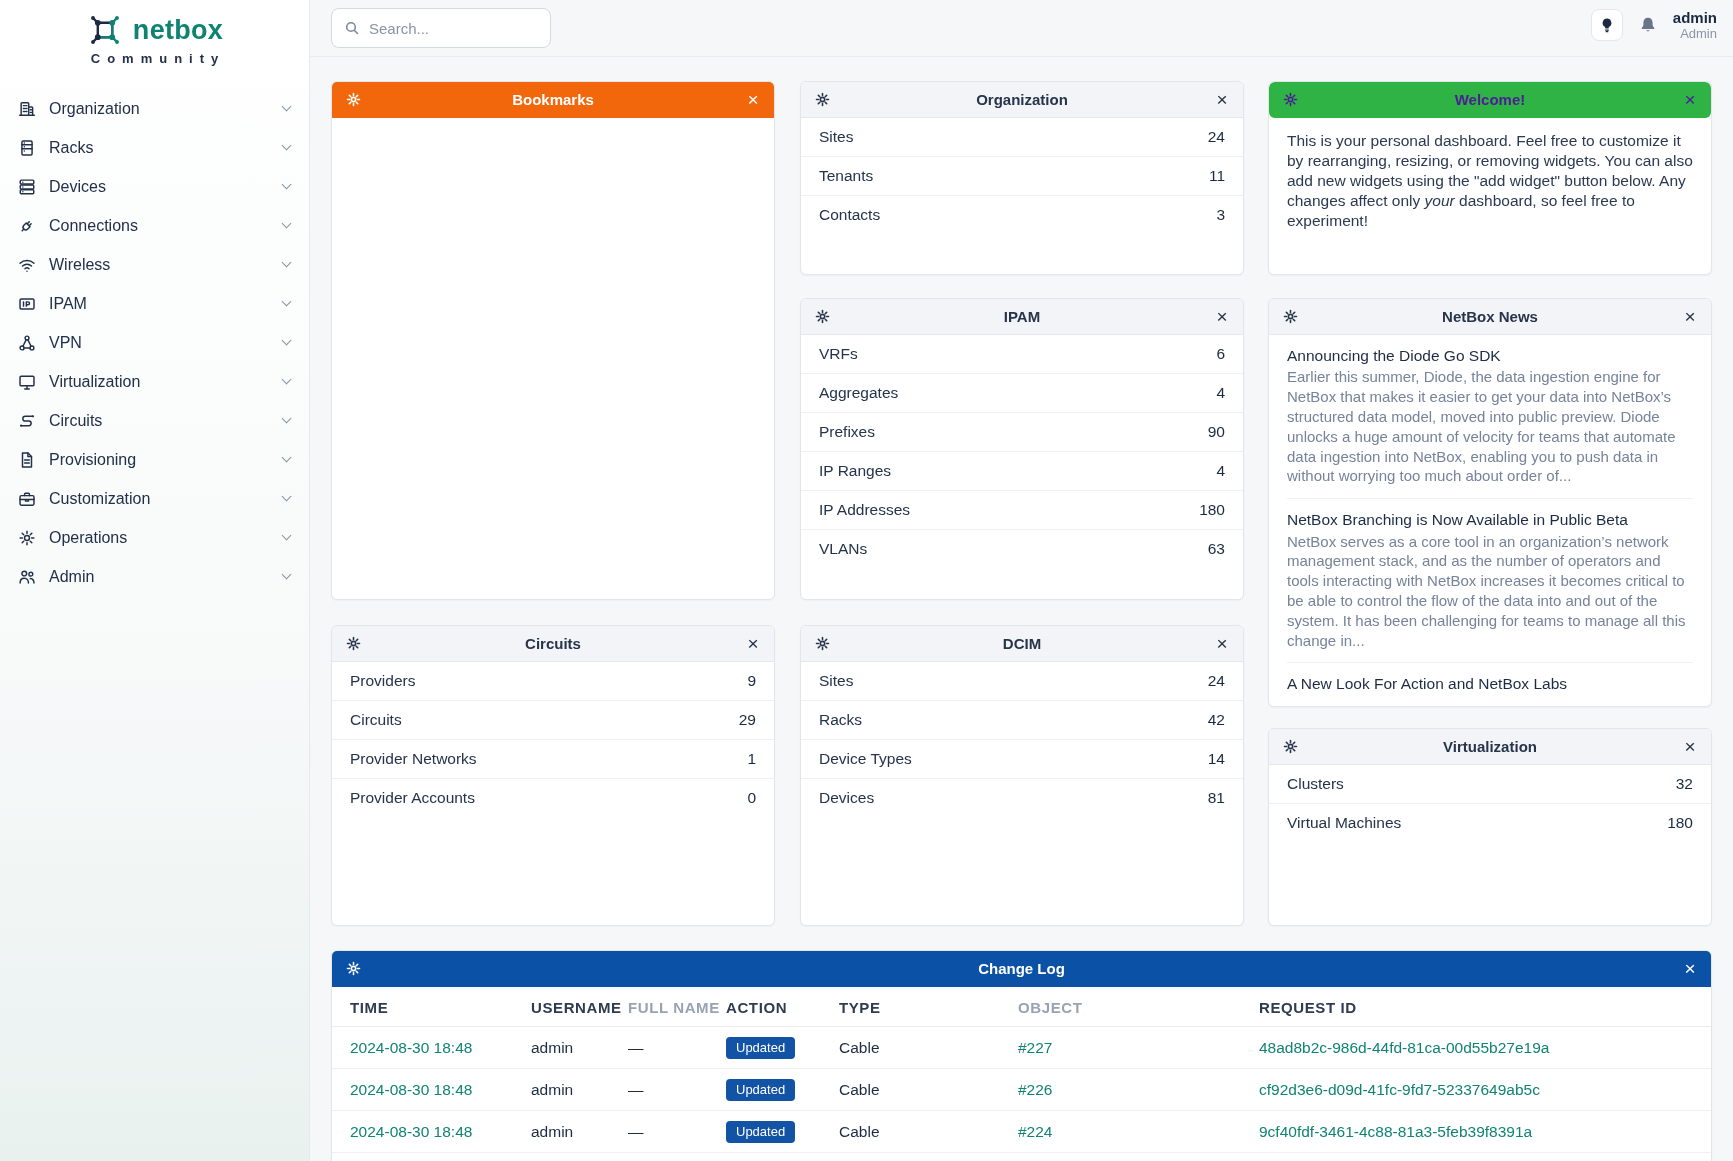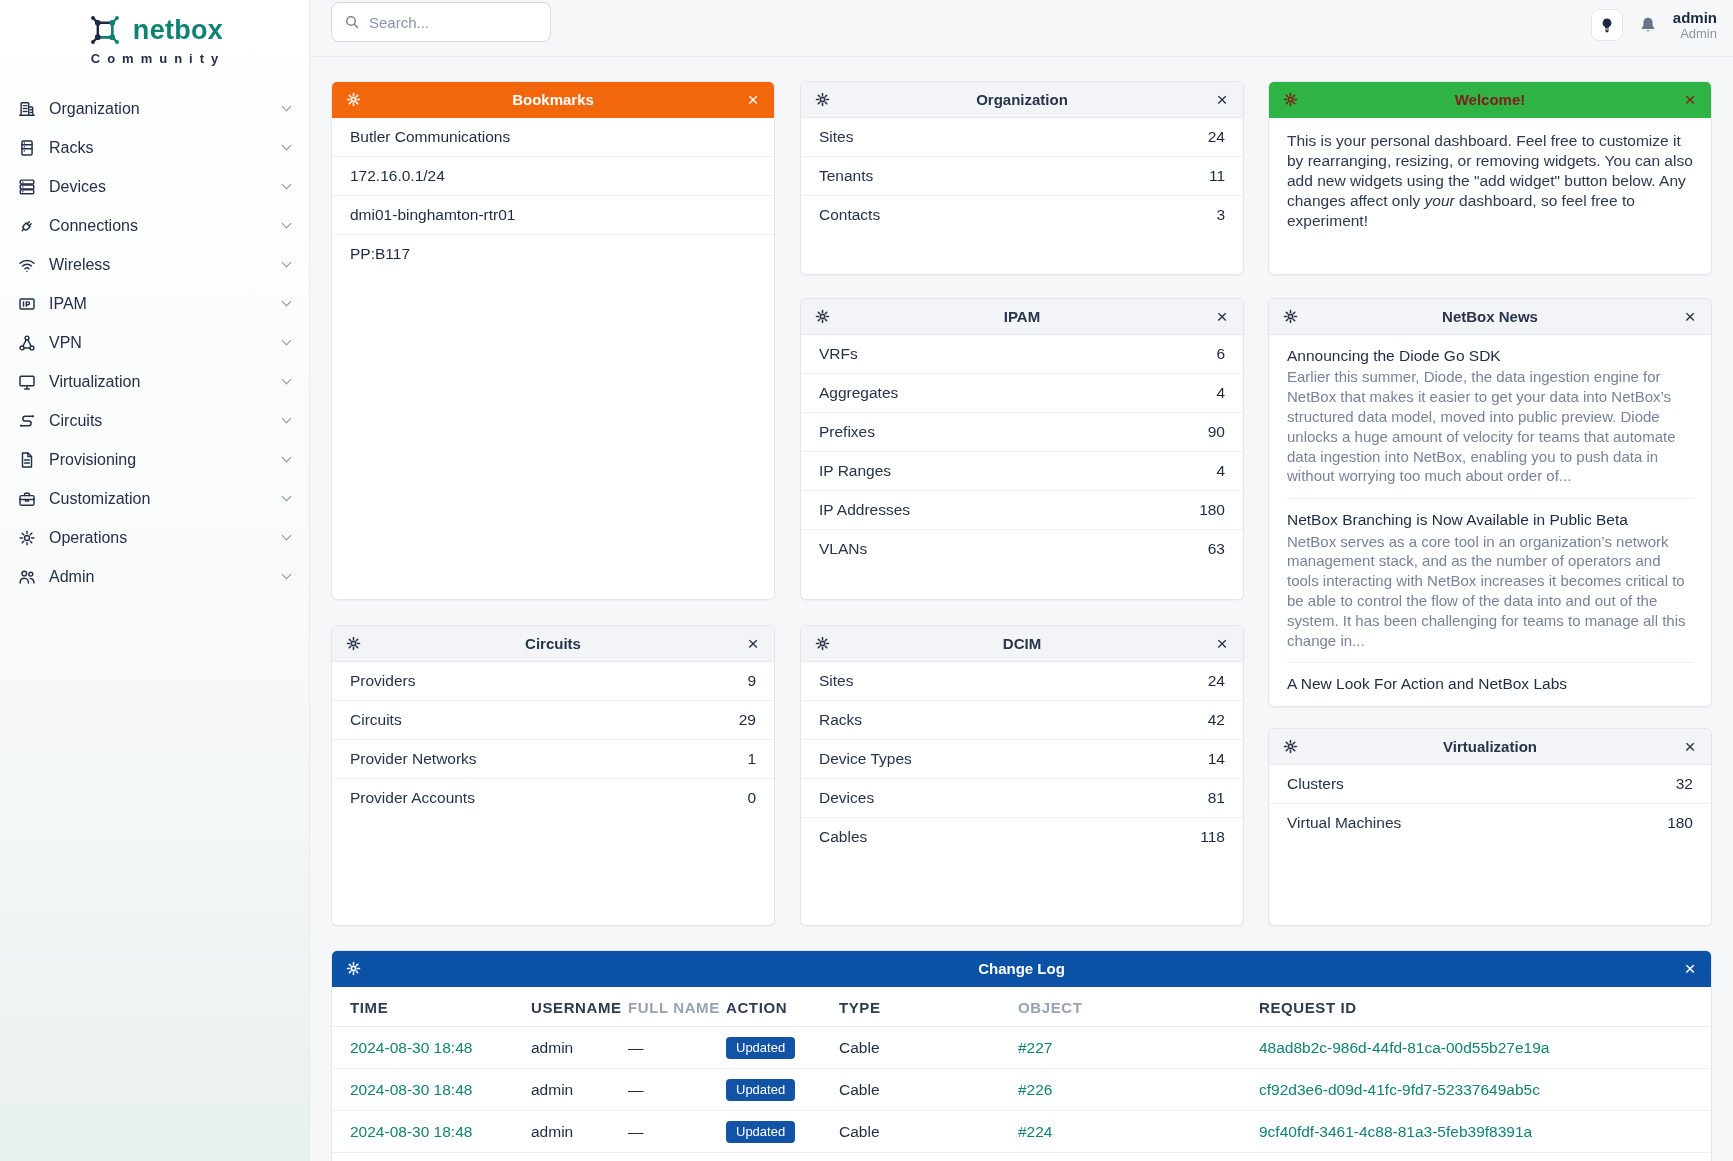--- a/index.html
+++ b/index.html
@@ -20,40 +20,40 @@
   .brand-name { font-size:27px; font-weight:700; color:#0e8273; letter-spacing:.3px; }
   .brand-sub { text-align:center; font-size:13px; letter-spacing:7px; color:#22304a; margin-top:3px; padding-left:7px; font-weight:700; }
   .nav { margin-top:23px; }
   .nav-item { display:flex; align-items:center; height:39px; padding:0 19px 0 18px; font-size:16px; color:#22304a; cursor:pointer; }
   .nav-item .nicon { width:18px; height:18px; margin-right:13px; flex:none; color:#22304a; }
   .nav-item .nicon svg { width:18px; height:18px; display:block; }
   .nav-item .nlabel { flex:1; }
   .chev { width:7px; height:7px; border-right:1.6px solid #8793a5; border-bottom:1.6px solid #8793a5; transform:rotate(45deg); margin-top:-4px; flex:none; }
   
   .topbar { position:absolute; left:310px; top:0; right:0; height:57px; border-bottom:1px solid #e9ebef; }
-  .search { position:absolute; left:21px; top:2px; width:220px; height:40px; background:#fff; border:1px solid #d5dae1; border-radius:8px; display:flex; align-items:center; padding:0 12px; gap:9px; }
+  .search { position:absolute; left:21px; top:8px; width:220px; height:40px; background:#fff; border:1px solid #d5dae1; border-radius:8px; display:flex; align-items:center; padding:0 12px; gap:9px; }
   .search svg { width:16px; height:16px; flex:none; }
   .search input { border:none; outline:none; background:transparent; font-family:"Liberation Sans",sans-serif; font-size:15px; color:#22304a; width:100%; }
   .search input::placeholder { color:#8a94a6; }
   .user-cluster { position:absolute; right:16px; top:9px; display:flex; align-items:center; gap:13px; }
   .iconbtn { width:32px; height:32px; background:#fff; border:1px solid #e4e7ec; border-radius:8px; display:flex; align-items:center; justify-content:center; cursor:pointer; }
   .bellbtn { width:24px; height:26px; display:flex; align-items:center; justify-content:center; cursor:pointer; background:none; border:none; }
   .user-text { text-align:right; cursor:pointer; }
   .user-name { font-size:15px; font-weight:700; color:#1b2a41; line-height:16px; }
   .user-role { font-size:13px; color:#8a94a6; line-height:15px; }
   
   .main { position:absolute; left:331px; top:57px; width:1381px; }
   .grid { display:flex; margin-top:24px; }
   .col { width:444px; display:flex; flex-direction:column; }
   .col2 { margin-left:25px; }
   .col3 { margin-left:24px; }
   .card { background:#fff; border:1px solid #e2e5ea; border-radius:6px; box-shadow:0 1px 2px rgba(16,24,40,.04); overflow:hidden; display:flex; flex-direction:column; }
   .chead { height:36px; flex:none; display:flex; align-items:center; padding:8px 9px; background:#f2f4f7; border-bottom:1px solid #e4e7ec; color:#27344a; }
   .chead.orange { background:#f2670c; color:#fff; border-bottom-color:#f2670c; }
-  .chead.green  { background:#2fb344; color:#7f1d1d; border-bottom-color:#2fb344; }
+  .chead.green  { background:#2fb344; color:#4c1d95; border-bottom-color:#2fb344;border-radius:6px; }
   .chead.blue   { background:#0b51a5; color:#fff; border-bottom-color:#0b51a5; }
   .ctitle { flex:1; text-align:center; font-size:15px; font-weight:700; }
   .hbtn { width:24px; height:24px; display:flex; align-items:center; justify-content:center; cursor:pointer; color:inherit; }
   .hbtn svg { width:15px; height:15px; }
   .closebtn::before { content:"×"; font-size:19px; line-height:1; font-weight:400; }
   
   .row { display:flex; justify-content:space-between; align-items:center; padding:9px 18px; font-size:15.5px; line-height:20px; }
   .row + .row, .bk + .bk { border-top:1px solid #eef0f3; }
   .rlabel { color:#25334b; text-decoration:none; cursor:pointer; }
   .rvalue { color:#1b2a41; }
@@ -287,26 +287,20 @@
         <div class="chead orange">
           <span class="hbtn">
               <svg viewBox="0 0 16 16" fill="none" stroke="currentColor" stroke-width="1.7" stroke-linecap="round">
                 <circle cx="8" cy="8" r="2.3"></circle>
                 <path d="M8 1.6v2.1M8 12.3v2.1M1.6 8h2.1M12.3 8h2.1M3.5 3.5L5 5M11 11l1.5 1.5M12.5 3.5L11 5M5 11l-1.5 1.5"></path>
               </svg>
             </span>
           <span class="ctitle">Bookmarks</span>
           <span class="hbtn closebtn"></span>
         </div>
-        <div>
-          <div class="bk">Butler Communications</div>
-          <div class="bk">172.16.0.1/24</div>
-          <div class="bk">dmi01-binghamton-rtr01</div>
-          <div class="bk">PP:B117</div>
-        </div>
       </div>
 
       <div class="card h-circuits">
         <div class="chead">
           <span class="hbtn">
               <svg viewBox="0 0 16 16" fill="none" stroke="currentColor" stroke-width="1.7" stroke-linecap="round">
                 <circle cx="8" cy="8" r="2.3"></circle>
                 <path d="M8 1.6v2.1M8 12.3v2.1M1.6 8h2.1M12.3 8h2.1M3.5 3.5L5 5M11 11l1.5 1.5M12.5 3.5L11 5M5 11l-1.5 1.5"></path>
               </svg>
             </span>
@@ -414,24 +408,20 @@
             <a class="rlabel">Racks</a>
             <span class="rvalue">42</span>
           </div>
         <div class="row">
             <a class="rlabel">Device Types</a>
             <span class="rvalue">14</span>
           </div>
         <div class="row">
             <a class="rlabel">Devices</a>
             <span class="rvalue">81</span>
-          </div>
-        <div class="row">
-            <a class="rlabel">Cables</a>
-            <span class="rvalue">118</span>
           </div>
       </div>
     </div>
 
     <div class="col col3">
       <div class="card h-welcome">
         <div class="chead green">
           <span class="hbtn">
               <svg viewBox="0 0 16 16" fill="none" stroke="currentColor" stroke-width="1.7" stroke-linecap="round">
                 <circle cx="8" cy="8" r="2.3"></circle>

